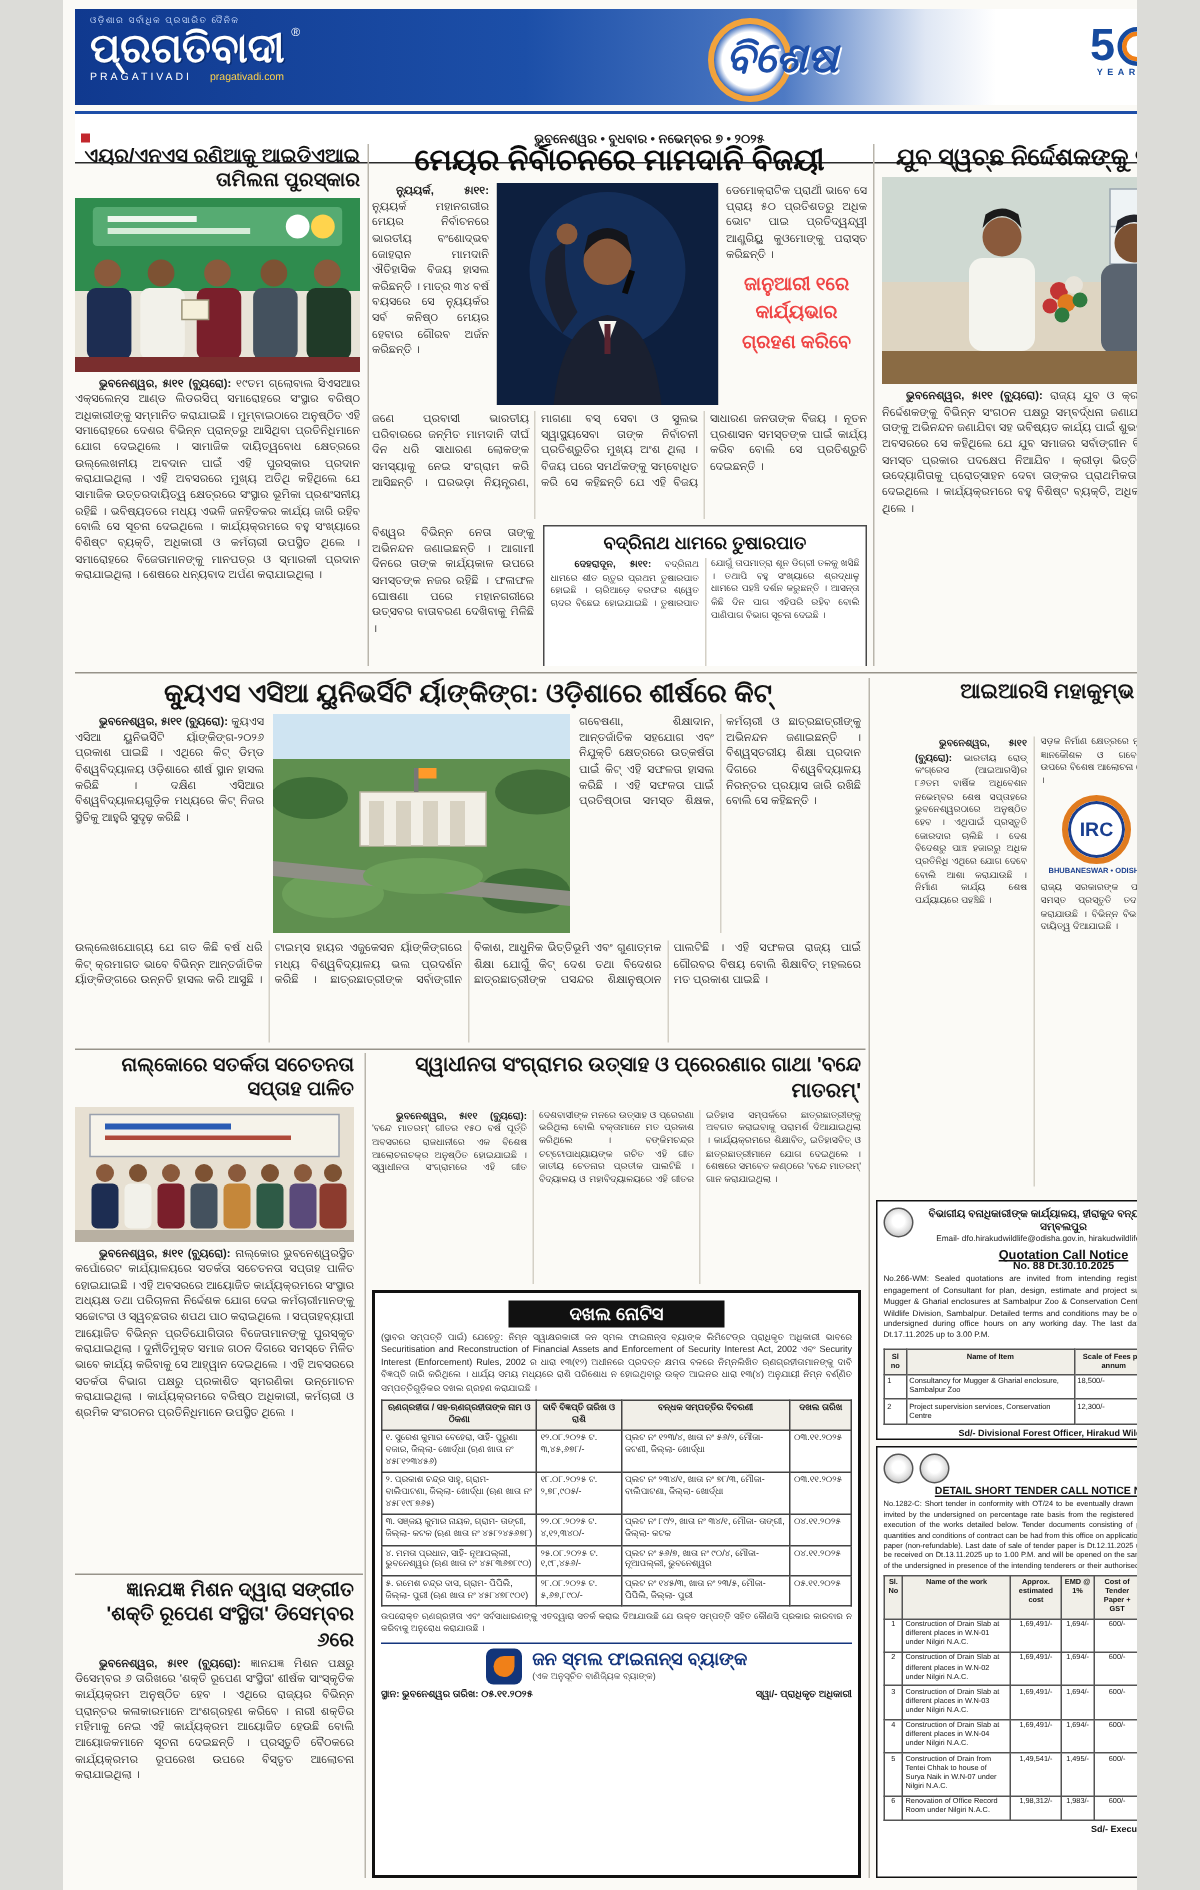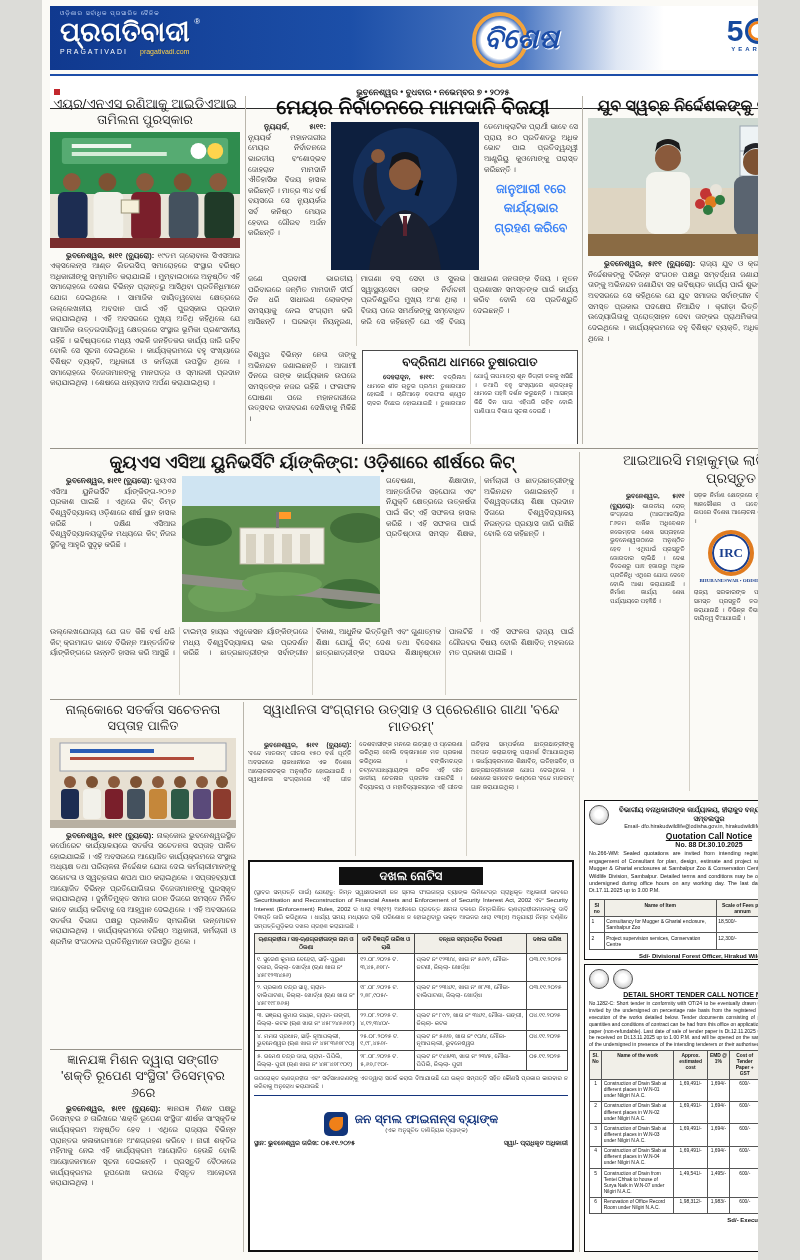--- a/index.html
+++ b/index.html
@@ -30,41 +30,41 @@
   .anniv-years { font-size:6px; font-weight:bold; color:#164a9e; letter-spacing:3px; text-align:center; }
 
   
   .dateline { border-top:2px solid #1d4ea8; border-bottom:1px solid #2b2b2b; display:flex; align-items:center; font-size:8.5px; font-weight:bold; color:#222; padding:16px 4px; background:#fff; }
   .dl-dot { width:6px; height:6px; background:#c2272d; display:inline-block; margin-right:6px; }
   .dl-center { flex:1; text-align:center; }
 
   
   .h-xl { font-size:20px; font-weight:bold; line-height:1.15; text-align:center; color:#0d0d0d; }
   .h-lg { font-size:16px; font-weight:bold; line-height:1.2; text-align:center; }
-  .h-md { font-size:13px; font-weight:normal; line-height:1.25; text-align:center; }
+  .h-md { font-size:13px; font-weight:bold; line-height:1.25; text-align:right; }
   .h-sm { font-size:12px; font-weight:bold; line-height:1.25; text-align:center; }
   .byline { font-size:7.5px; font-weight:bold;padding-left:16px; }
   .body-xs { font-size:7.5px; line-height:1.42; text-align:justify; color:#1c1c1c; }
   .body-xxs { font-size:6.2px; line-height:1.4; text-align:justify; color:#1c1c1c; }
   .cols2 { column-count:2; column-gap:8px; column-rule:1px solid #d4d0c6; }
   .cols3 { column-count:3; column-gap:8px; column-rule:1px solid #d4d0c6; }
   .cols4 { column-count:4; column-gap:8px; column-rule:1px solid #d4d0c6; }
   .photo { width:100%; background:#cfcbc2; overflow:hidden; }
   .photo svg { display:block; width:100%; height:100%; }
 
-  .highlight-box { font-size:12.5px; font-weight:bold; color:#3b82f6; text-align:center; line-height:1.55; padding:6px 2px 2px; }
+  .highlight-box { font-size:12.5px; font-weight:bold; color:#ef4444; text-align:center; line-height:1.55; padding:6px 2px 2px; }
   .mini-box { border:1px solid #4a4a4a; padding:4px; background:#fff; }
 
   
   .notice-frame { border:2px solid #111; background:#fff; padding:4px; }
   .dakhal-title { background:#111; color:#fff; font-size:12px; font-weight:bold; text-align:center; width:46%; margin:1px auto 3px; padding:2px 0; }
   .dakhal-table { width:100%; border-collapse:collapse; font-size:5.9px; line-height:1.3; margin-top:3px; }
   .dakhal-table th,.dakhal-table td { border:1px solid #444; padding:2px; vertical-align:top; text-align:left; }
   .dakhal-table th { font-weight:bold; text-align:center; background:#f1efe8; }
-  .bank-strip { display:flex; align-items:center; justify-content:center; gap:7px; border-top:1.5px solid #14357d; margin-top:4px; padding-top:16px;text-align:center; }
+  .bank-strip { display:flex; align-items:center; justify-content:center; gap:7px; border-top:1.5px solid #14357d; margin-top:4px; padding-top:3px; }
   .jana-mark { width:24px; height:24px; border-radius:5px; background:#12357a; position:relative; flex:0 0 auto; }
   .jana-leaf { position:absolute; left:5px; top:5px; width:14px; height:14px; background:#f08018; border-radius:50% 0 50% 50%; }
   .bank-name { font-size:12px; font-weight:bold; color:#14357d; line-height:1.1; }
   .bank-sub { font-size:6px; color:#333; }
   .dakhal-foot { display:flex; justify-content:space-between; font-size:6.5px; font-weight:bold; margin-top:3px; }
 
   
   .gov-head { display:flex; align-items:flex-start; gap:4px; }
   .emblem { width:20px; height:20px; border:1.5px solid #555; border-radius:50%; background:radial-gradient(circle at 50% 45%,#fff 30%,#ddd 60%,#999 100%); flex:0 0 auto; }
   .gov-center { flex:1; text-align:center; }
@@ -88,21 +88,21 @@
   .nac-table th { text-align:center; background:#f1efe8; }
   .nac-table td { text-align:center; }
   .nac-table td.work { text-align:left; }
 
   
   .irc-box { width:70px; margin:4px auto; text-align:center; }
   .irc-ring { width:46px; height:46px; border:4px solid #e07b1f; border-radius:50%; box-shadow:inset 0 0 0 2px #1a3f8f; display:flex; align-items:center; justify-content:center; margin:0 auto 2px; background:#fff; }
   .irc-text { font-size:13px; font-weight:bold; color:#1a3f8f; }
   .irc-cap { font-size:5px; font-weight:bold; color:#1a3f8f; line-height:1.3; }
 
-  .mk-col { flex:1; padding:0 4px;font-family:Liberation Serif, serif; }
+  .mk-col { flex:1; padding:0 4px; }
   .mk-col + .mk-col { border-left:1px solid #d4d0c6; }
 </style>
 </head>
 <body>
 
 <div class="page">
 
   <header class="abs masthead" style="left:8px;top:6px;width:784px;height:64px;">
     <div class="mast-left">
       <div class="mast-tagline">ଓଡ଼ିଶାର ସର୍ବାଧିକ ପ୍ରସାରିତ ଦୈନିକ</div>

